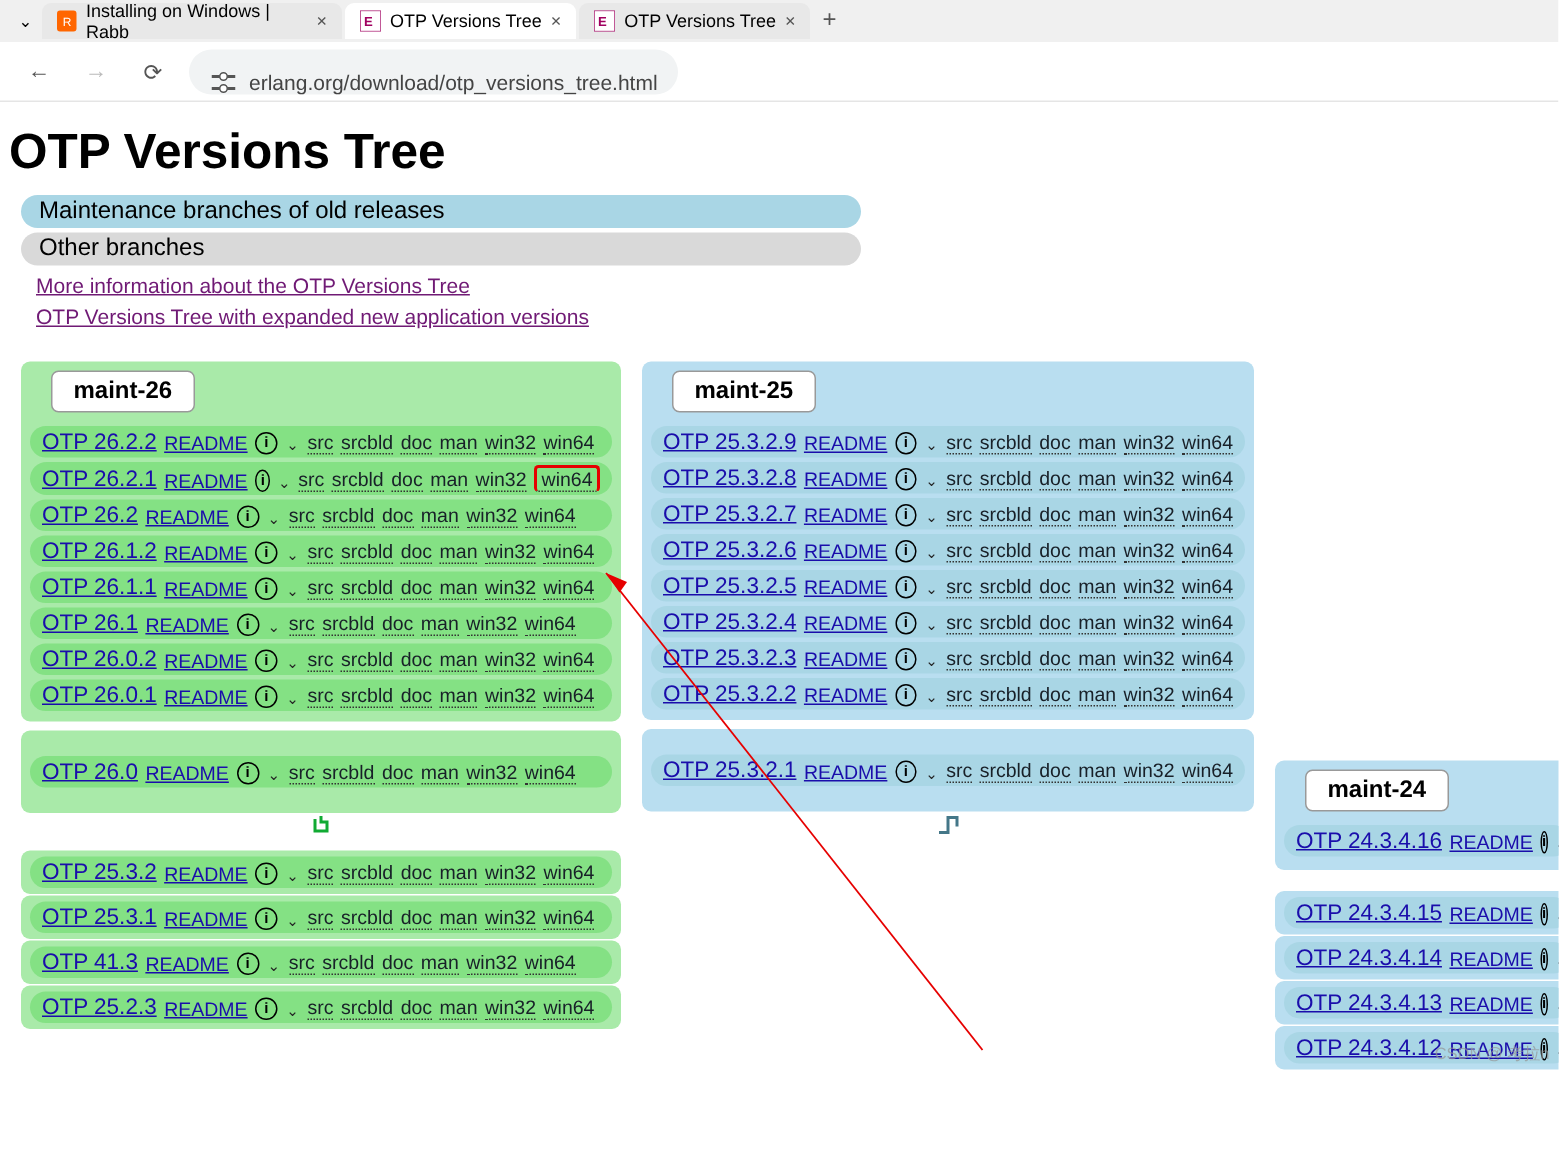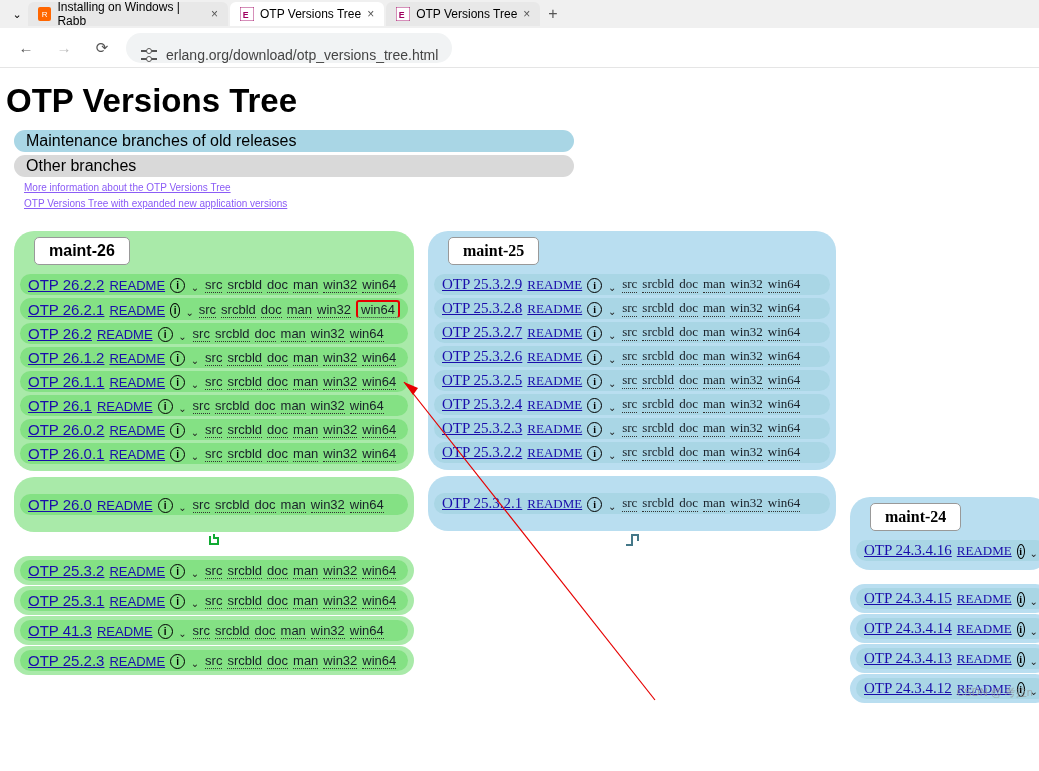--- a/index.html
+++ b/index.html
@@ -17,35 +17,35 @@
 .addr { flex: 0 0 auto; display: flex; align-items: flex-end; gap: 8px; height: 30px; background: #f1f3f4; border-radius: 15px; padding: 0 14px; font-size: 14px; color: #444; }
 .site-btn { width: 18px; height: 16px; display: flex; align-items: center; justify-content: center; font-size: 11px; }
 .content { padding: 12px 6px 0 6px; position: relative; }
 h1 { font-size: 33px; font-weight: 900; margin: 2px 0 10px 0; }
 .legend { margin: 8px 0 2px 8px; }
 .pill { display: block; width: 560px; border-radius: 12px; padding: 2px 12px; font-size: 16px; margin: 3px 0; }
 .green { background: #84e184; }
 .blue { background: #a9d6e5; }
 .grey { background: #d9d9d9; }
 .link-block { margin: 4px 0 0 18px; }
-.link-block a { color: #8b5cf6; font-size: 10px; display: block; margin: 5px 0; }
+.link-block a { color: #701a75; font-size: 14px; display: block; margin: 5px 0; }
 .columns { display: flex; gap: 14px; margin-top: 22px; padding-left: 8px; }
 .col { flex: 0 0 auto; }
 .branch-label { display: inline-block; background: #fff; border: 1px solid #999; border-radius: 5px; padding: 4px 14px; font-weight: 700; font-size: 16px; margin: 0 0 6px 14px; }
-.branch-box { border-radius: 20px; padding: 6px 6px 4px 6px; }
+.branch-box { border-radius: 6px; padding: 6px 6px 4px 6px; }
 .row { display: flex; align-items: flex-end; border-radius: 14px; padding: 2px 8px; margin: 3px 0; font-size: 14px; white-space: nowrap; gap: 5px; }
 .row a.otp { color: #1a0dab; text-decoration: underline; font-size: 15px; }
 .row a.readme { color: #1a0dab; text-decoration: underline; font-size: 13px; }
 .row .info { display: inline-flex; width: 15px; height: 15px; border: 1.5px solid #000; border-radius: 50%; align-items: center; justify-content: center; font-size: 10px; font-weight: bold; }
 .row .sub { color: #182028; font-size: 13px; border-bottom: 1px dotted #333; padding-bottom: 0; cursor: pointer; }
 .row .tick { width: 10px; text-align: center; font-size: 10px; color: #222; }
 .branch-green .row { background: #84e184; }
 .branch-green { background: #a9eaa9; }
 .branch-blue .row { background: #a9d6e5; }
-.branch-blue { background: #b9def0; font-family: Liberation Serif, serif; }
+.branch-blue { background: #b9def0; }
 .highlight-red { border: 2px solid #e60000; border-radius: 3px; padding: 0 3px; }
 .arrow-svg { position: absolute; top: 0; left: 0; pointer-events: none; }
 .watermark { position: absolute; right: 6px; bottom: 4px; font-size: 11px; color: rgba(150,150,150,0.7); }
 .spacer-narrow { width: 400px; }
 .spacer-wide { width: 408px; }
 .spacer-right { width: 200px; }
 .single-row-box { margin-top: 6px; padding: 14px 6px; }
 </style>
 </head>
 <body>

